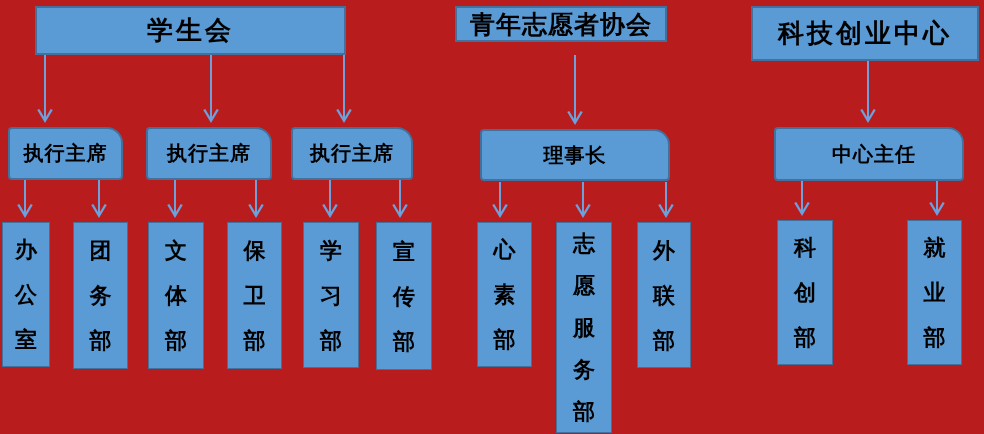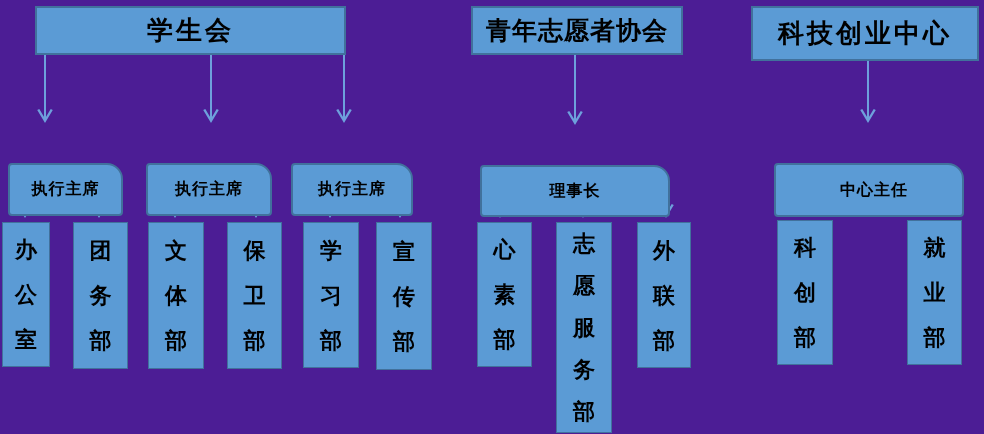--- a/index.html
+++ b/index.html
@@ -1,20 +1,20 @@
 <!DOCTYPE html>
 <html><head>
 <meta charset="utf-8">
 <style>
   html, body { margin: 0; padding: 0; background: #ffffff; }
   .canvas {
     position: relative;
     width: 984px;
     height: 434px;
-    background: #4c1d95;
+    background: #b91c1c;
     font-family: "Liberation Serif", "DejaVu Serif", serif;
     overflow: hidden;
   }
   .arrows {
     position: absolute;
     left: 0; top: 0;
     width: 984px; height: 434px;
     pointer-events: none;
   }
   .node {
@@ -27,24 +27,23 @@
     display: flex;
     align-items: center;
     justify-content: center;
     text-align: center;
   }
   .root-node {
     font-size: 26px;
     letter-spacing: 3px;
   }
   .leader-node {
-    font-size: 16px;
+    font-size: 20px;
     letter-spacing: 1px;
     border-radius: 4px 16px 4px 4px;
-    margin-top: 36px;
   }
   .dept-node {
     border-width: 1.5px;
     font-size: 22px;
     line-height: 45px;
     white-space: pre-line;
   }
   .dept-node.tall { line-height: 42px; }
 </style>
 </head>
@@ -96,21 +95,21 @@
   <div class="node dept-node" style="left:227px; top:222px; width:55px; height:147px;">保
 卫
 部</div>
   <div class="node dept-node" style="left:303px; top:222px; width:56px; height:146px;">学
 习
 部</div>
   <div class="node dept-node" style="left:376px; top:222px; width:56px; height:148px;">宣
 传
 部</div>
 
-  <div class="node root-node" style="left:455px; top:6px; width:212px; height:49px; letter-spacing:1px; font-size:25px;margin-left:16px;">青年志愿者协会</div>
+  <div class="node root-node" style="left:455px; top:6px; width:212px; height:36px; letter-spacing:1px; font-size:25px;">青年志愿者协会</div>
 
   <div class="node leader-node" style="left:480px; top:129px; width:190px; height:52px;">理事长</div>
 
   <div class="node dept-node" style="left:477px; top:222px; width:55px; height:145px;">心
 素
 部</div>
   <div class="node dept-node tall" style="left:556px; top:222px; width:56px; height:211px;">志
 愿
 服
 务

